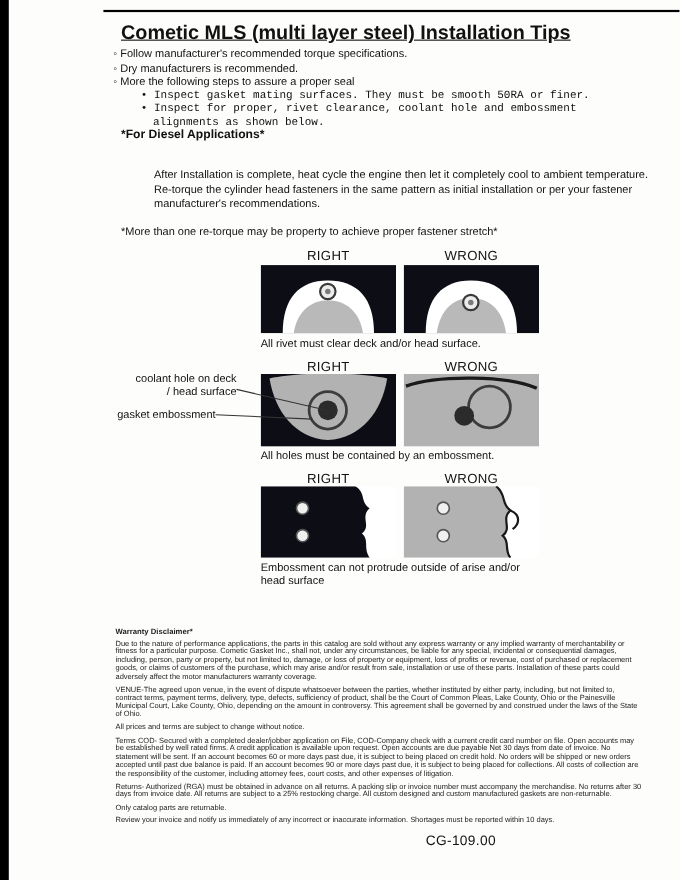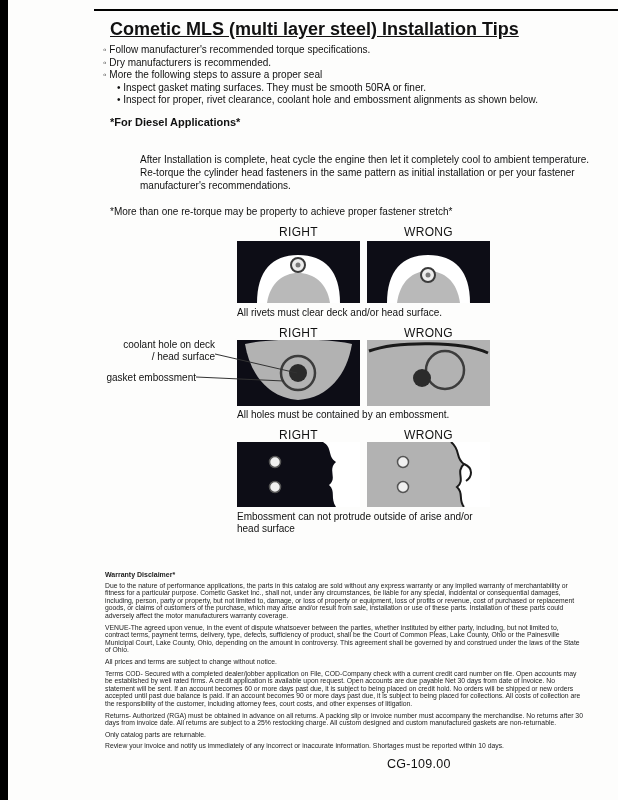--- a/index.html
+++ b/index.html
@@ -15,21 +15,21 @@
   .top-rule { left:94px; top:9px; width:524px; height:2px; background:#000; }
 
   .title {
     left:110px; top:19px; font-size:18px; font-weight:bold;
     text-decoration:underline; white-space:nowrap;
   }
 
   .tips { left:103px; top:44px; width:482px; font-size:10px; line-height:12.6px; }
   .bullet { padding-left:11px; text-indent:-11px; }
   .bullet::before { content:"◦ "; }
-  .sub { margin-left:14px; padding-left:11px; text-indent:-11px; }
+  .sub { margin-left:25px; padding-left:11px; text-indent:-11px;font-family:Liberation Mono, monospace; }
   .sub::before { content:"• "; }
 
   .diesel-h { left:110px; top:116px; font-size:11px; font-weight:bold; }
   .body-p { font-size:10px; line-height:12.9px; }
   .p1 { left:110px; top:134px; width:468px; }
   .p2 { left:110px; top:154px; width:462px;margin-left:30px; }
   .note { left:110px; top:206px; width:470px; font-size:10px; }
 
   .dg-h { width:123px; text-align:center; font-size:12px; letter-spacing:0.3px; }
   .dg-cap { font-size:10px; line-height:12px; }
@@ -79,21 +79,21 @@
   </svg>
 
   <svg class="abs dg-img" style="left:367px; top:241px;" width="123" height="62" viewBox="0 0 123 62">
     <rect width="123" height="62" fill="#0d0d16"></rect>
     <path d="M20,62 C20,30 35,14 61,14 C88,14 103,30 103,62 Z" fill="#ffffff"></path>
     <path d="M30,62 C33,40 46,30 61,30 C77,30 90,40 93,62 Z" fill="#b9b9b9"></path>
     <circle cx="61" cy="34" r="7" fill="#ececec" stroke="#3a3a3a" stroke-width="2"></circle>
     <circle cx="61" cy="34" r="2.5" fill="#7a7a7a"></circle>
   </svg>
 
-  <div class="abs dg-cap" style="left:237px; top:307px;">All rivets must clear deck and/or head surface.</div>
+  <div class="abs dg-cap" style="left:237px; top:307px;">All rivet must clear deck and/or head surface.</div>
 
   <div class="abs dg-h" style="left:237px; top:326px;">RIGHT</div>
   <div class="abs dg-h" style="left:367px; top:326px;">WRONG</div>
 
   <div class="abs callout callout1">coolant hole on deck / head surface</div>
   <div class="abs callout callout2">gasket embossment</div>
 
   <svg class="abs dg-img" style="left:237px; top:340px;" width="123" height="66" viewBox="0 0 123 66">
     <rect width="123" height="66" fill="#0d0d16"></rect>
     <path d="M8,4 C35,-2 88,-2 115,4 C110,34 92,58 61,60 C31,58 13,34 8,4 Z" fill="#b2b2b2"></path>

